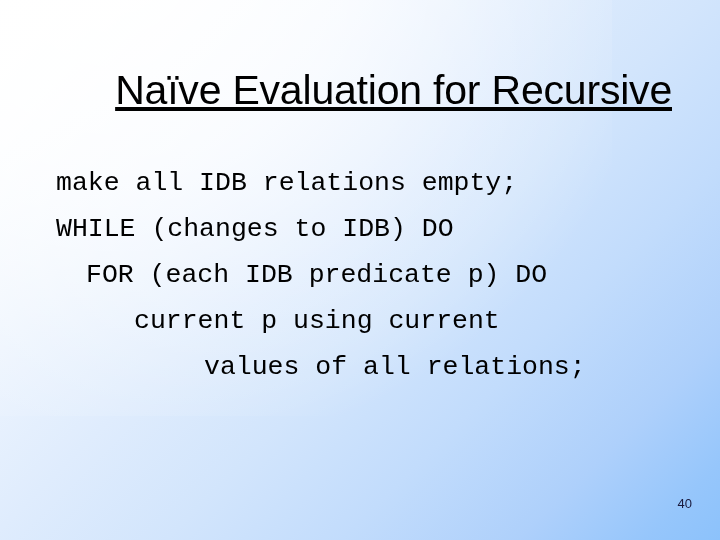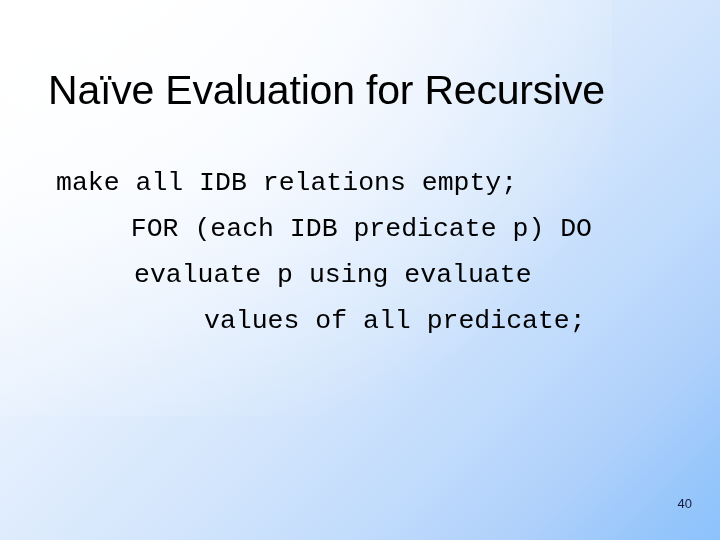--- a/index.html
+++ b/index.html
@@ -54,21 +54,22 @@
     width: 100%;
     height: 100%;
   }
 
   
   #title-area {
     position: absolute;
     left: 48px;
     top: 66px;
     width: 624px;
-    text-align: left;
+    text-align: right;
+    text-decoration: underline;
   }
   #slide-title {
     margin: 0;
     font-family: "Liberation Sans Narrow", "Liberation Sans", sans-serif;
     font-size: 41px;
     font-weight: 400;
     line-height: 48px;
     color: #000000;
     letter-spacing: -0.2px;
     white-space: nowrap;
@@ -85,21 +86,21 @@
     font-family: "Liberation Mono", "DejaVu Sans Mono", monospace;
     font-size: 26.5px;
     line-height: 46px;
     color: #000000;
     white-space: pre;
     margin: 0;
     padding: 0;
   }
   .code-line.ln-0 { padding-left: 56px; }
   .code-line.ln-1 { padding-left: 56px; }
-  .code-line.ln-2 { padding-left: 86px; text-align: right; }
+  .code-line.ln-2 { padding-left: 86px; }
   .code-line.ln-3 { padding-left: 134px; }
   .code-line.ln-4 { padding-left: 204px; }
 
   
   #page-number {
     position: absolute;
     right: 28px;
     bottom: 29px;
     font-family: "Liberation Sans", sans-serif;
     font-size: 13px;
@@ -112,21 +113,22 @@
 
 <div id="slide">
   <div id="slide-content">
 
     <div id="title-area">
       <h1 id="slide-title">Naïve Evaluation for Recursive</h1>
     </div>
 
     <div id="code-block">
       <div class="code-line ln-0">make all IDB relations empty;</div>
+      <div class="code-line ln-1">WHILE (changes to IDB) DO</div>
       <div class="code-line ln-2">FOR (each IDB predicate p) DO</div>
-      <div class="code-line ln-3">evaluate p using evaluate</div>
-      <div class="code-line ln-4">values of all predicate;</div>
+      <div class="code-line ln-3">current p using current</div>
+      <div class="code-line ln-4">values of all relations;</div>
     </div>
 
     <div id="page-number">40</div>
 
   </div>
 </div>
 
 </body></html>

